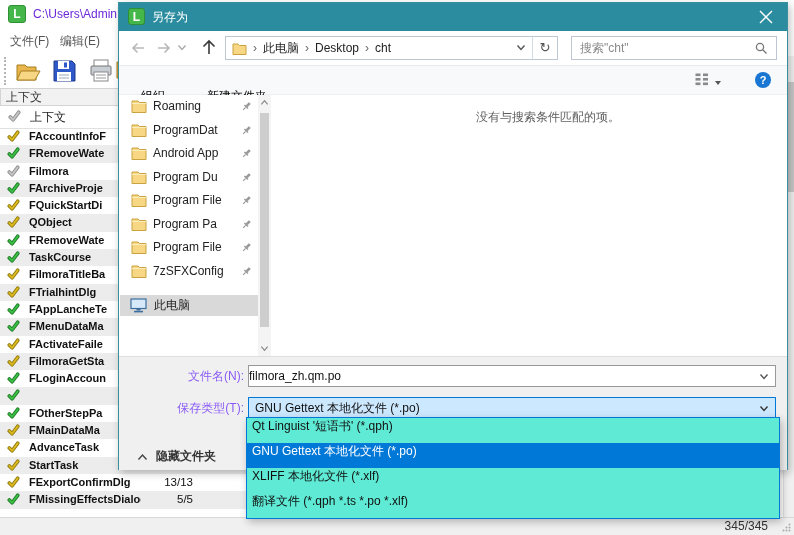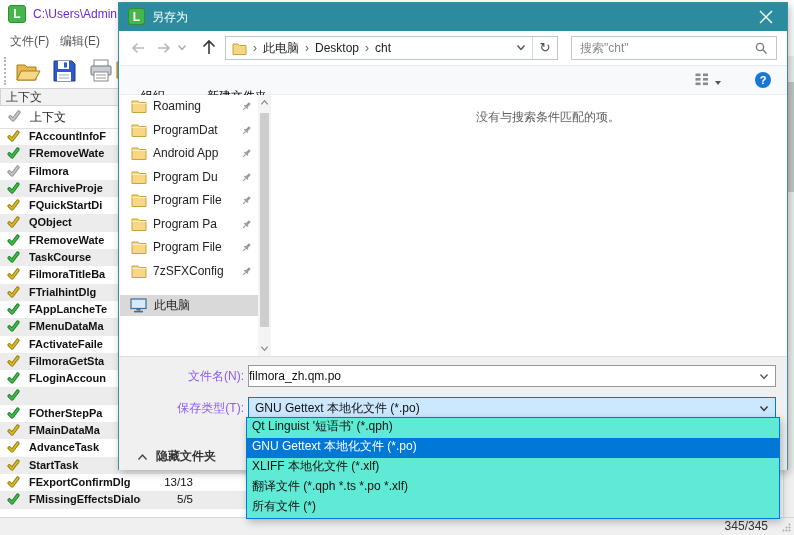--- a/index.html
+++ b/index.html
@@ -620,16 +620,15 @@
 
       <div class="dd-option">Qt Linguist '短语书' (*.qph)</div>
 
 
       <div class="dd-option selected">GNU Gettext 本地化文件 (*.po)</div>
 
       <div class="dd-option">XLIFF 本地化文件 (*.xlf)</div>
 
       <div class="dd-option">翻译文件 (*.qph *.ts *.po *.xlf)</div>
 
-      <div class="dd-option">所有文件  (*)</div>
     </div>
 
 </div>
 
 </body></html>

